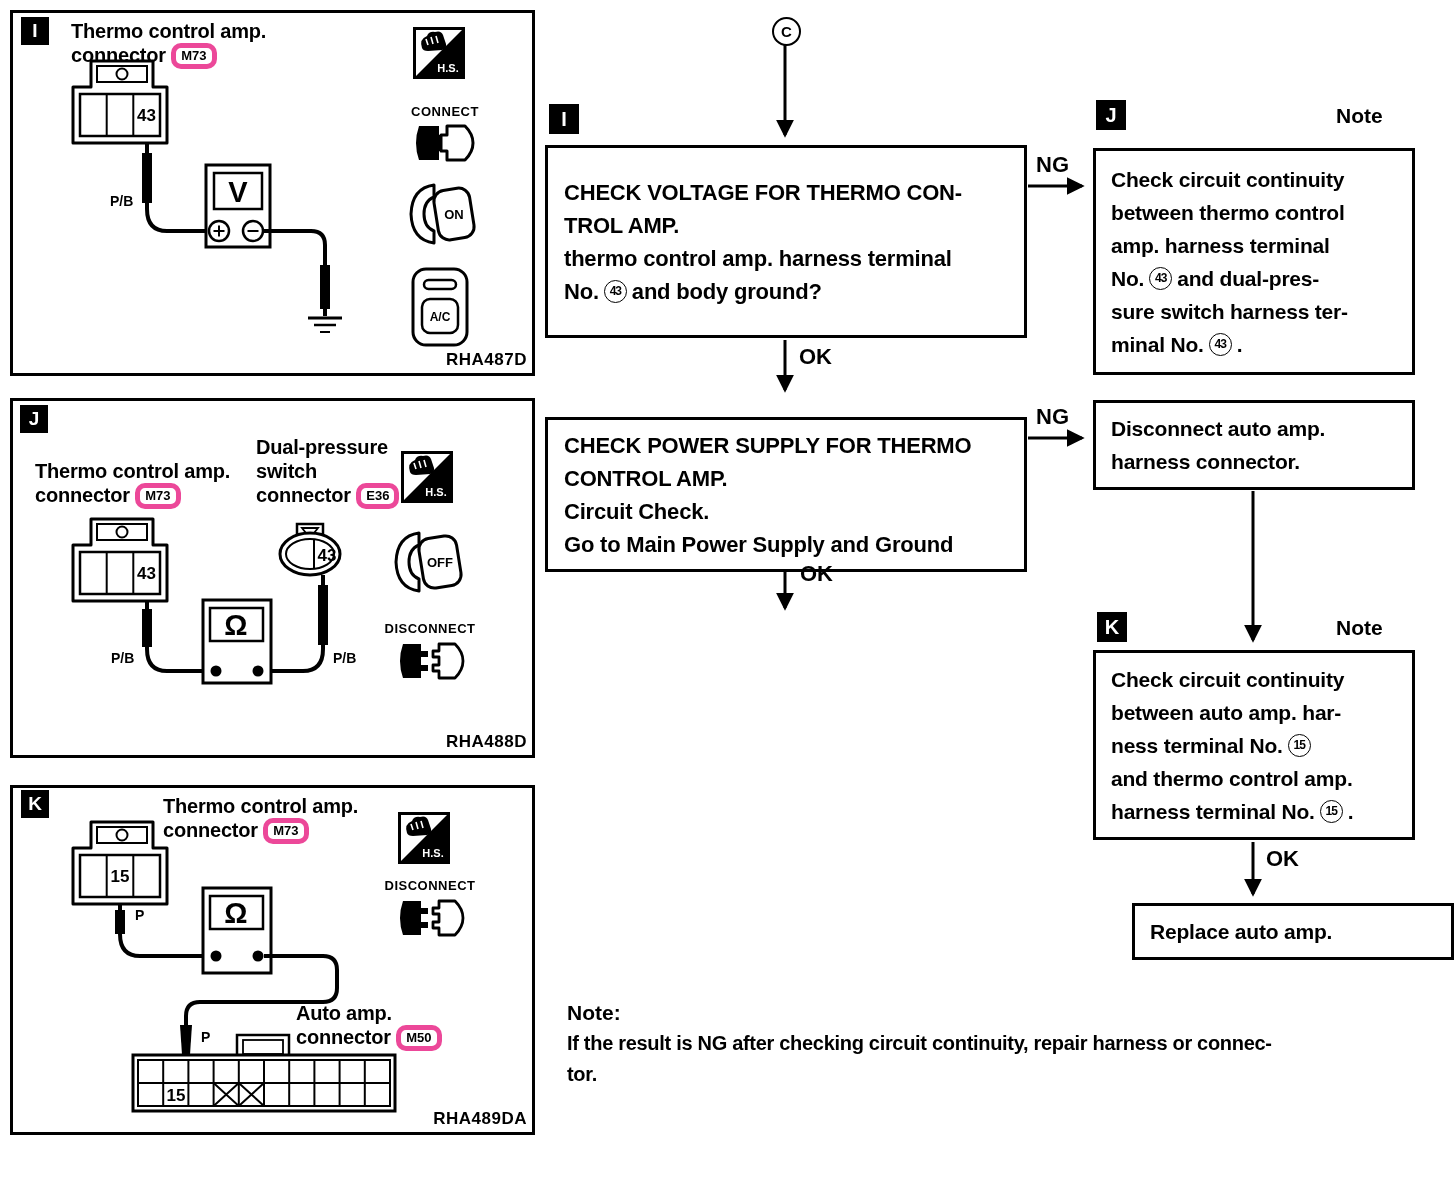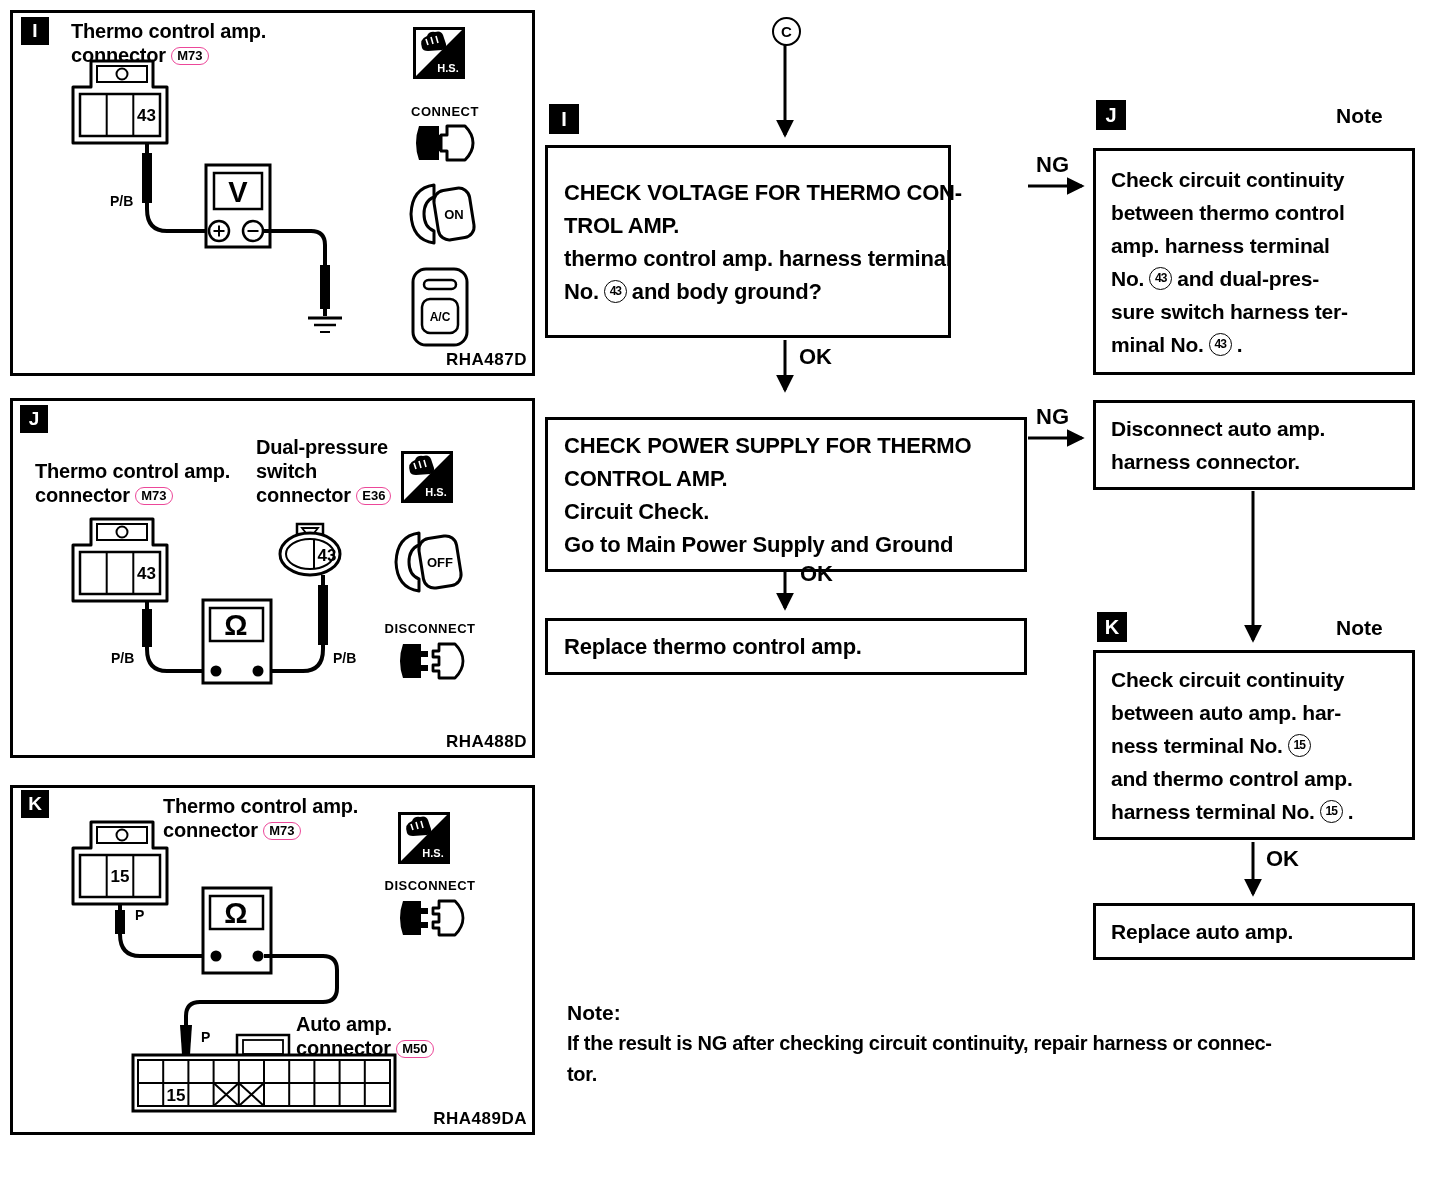--- a/index.html
+++ b/index.html
@@ -5,21 +5,21 @@
   html,body { margin:0; padding:0; background:#fff; }
   .canvas { position:relative; width:1456px; height:1186px; background:#fff;
             font-family:"Liberation Sans",sans-serif; color:#000; overflow:hidden; }
 
   
   .panel { position:absolute; border:3px solid #000; background:#fff; box-sizing:border-box; }
   .art { position:absolute; left:0; top:0; }
   .tag { position:absolute; width:28px; height:28px; background:#000; color:#fff;
          font-weight:bold; font-size:19px; display:flex; align-items:center; justify-content:center; }
   .cap { position:absolute; font-size:20px; font-weight:bold; line-height:24px; letter-spacing:-0.2px; white-space:nowrap; }
-  .pill { display:inline-block; border:1px solid #ec4899; border-radius:10px; padding:0 5px;
+  .pill { display:inline-block; border:5px solid #ec4899; border-radius:10px; padding:0 5px;
           font-size:13px; line-height:16px; font-weight:bold; vertical-align:2px; letter-spacing:0; }
   .ref { position:absolute; right:5px; bottom:3px; font-weight:bold; font-size:17px; letter-spacing:0.5px; }
 
   
   .wires { position:absolute; left:0; top:0; }
   .ftag { position:absolute; width:30px; height:30px; background:#000; color:#fff;
           font-weight:bold; font-size:20px; display:flex; align-items:center; justify-content:center; }
   .fbox { position:absolute; border:3px solid #000; background:#fff; box-sizing:border-box;
           display:flex; flex-direction:column; justify-content:center; padding-left:16px;
           font-size:22px; font-weight:bold; line-height:33px; letter-spacing:-0.2px; white-space:nowrap; }
@@ -271,21 +271,21 @@
         <path d="M6,5 H24 V12 H31 V18 H24 V26 H31 V32 H24 V39 H6 Q0,22 6,5 Z" fill="#000"></path>
         <path d="M42,5 H58 Q66,13 66,22 Q66,31 58,39 H42 V32 H36 V26 H42 V18 H36 V12 H42 Z" fill="#fff" stroke="#000" stroke-width="2.8" stroke-linejoin="round"></path>
       </g>
     </svg>
     <div class="tag" style="left:8px;top:2px">K</div>
     <div class="cap" style="left:150px;top:6px">
       <div>Thermo control amp.</div>
       <div><span>connector</span>
         <span class="pill">M73</span></div>
     </div>
-    <div class="cap" style="left:283px;top:224px">
+    <div class="cap" style="left:283px;top:213px">
       <div>Auto amp.</div>
       <div><span>connector</span>
         <span class="pill">M50</span></div>
     </div>
     <div class="ref">RHA489DA</div>
   </section>
 
   <svg class="wires" width="1456" height="1186" viewBox="0 0 1456 1186">
     <defs>
       <marker id="ah" viewBox="0 0 10 10" refX="8.5" refY="5" markerWidth="6" markerHeight="6" orient="auto-start-reverse">
@@ -297,21 +297,21 @@
     <line x1="785" y1="340" x2="785" y2="390" stroke="#000" stroke-width="3" marker-end="url(#ah)"></line>
     <line x1="1028" y1="438" x2="1082" y2="438" stroke="#000" stroke-width="3" marker-end="url(#ah)"></line>
     <line x1="785" y1="557" x2="785" y2="608" stroke="#000" stroke-width="3" marker-end="url(#ah)"></line>
     <line x1="1253" y1="491" x2="1253" y2="640" stroke="#000" stroke-width="3" marker-end="url(#ah)"></line>
     <line x1="1253" y1="842" x2="1253" y2="894" stroke="#000" stroke-width="3" marker-end="url(#ah)"></line>
   </svg>
 
   <div class="circ-entry" style="left:772px;top:17px">C</div>
 
   <div class="ftag" style="left:549px;top:104px">I</div>
-  <div class="fbox" style="left:545px;top:145px;width:406px;height:193px">
+  <div class="fbox" style="left:545px;top:145px;width:482px;height:193px">
     <div>CHECK VOLTAGE FOR THERMO CON-</div>
     <div>TROL AMP.</div>
     <div>thermo control amp. harness terminal</div>
     <div>
         <span>No.</span>
         <span class="cnum">43</span>
         <span>and body ground?</span>
       </div>
   </div>
 
@@ -343,44 +343,41 @@
     <div>Go to Main Power Supply and Ground</div>
   </div>
 
   <div class="flabel" style="left:1036px;top:404px">NG</div>
   <div class="fbox note-box" style="left:1093px;top:400px;width:322px;height:90px">
     <div>Disconnect auto amp.</div>
     <div>harness connector.</div>
   </div>
 
   <div class="flabel" style="left:800px;top:561px">OK</div>
-  <div class="fbox" style="left:545px;top:618px;width:482px;height:57px">
-    <div>Replace thermo control amp.</div>
-  </div>
 
   <div class="ftag" style="left:1097px;top:612px">K</div>
   <div class="note-corner" style="left:1336px;top:616px">Note</div>
   <div class="fbox note-box" style="left:1093px;top:650px;width:322px;height:190px">
     <div>Check circuit continuity</div>
     <div>between auto amp. har-</div>
     <div>
         <span>ness terminal No.</span>
         <span class="cnum">15</span>
         <span></span>
       </div>
     <div>and thermo control amp.</div>
     <div>
         <span>harness terminal No.</span>
         <span class="cnum">15</span>
         <span>.</span>
       </div>
   </div>
 
   <div class="flabel" style="left:1266px;top:846px">OK</div>
-  <div class="fbox note-box" style="left:1093px;top:903px;width:322px;height:57px">
+  <div class="fbox note-box" style="left:1132px;top:903px;width:322px;height:57px">
     <div>Replace auto amp.</div>
   </div>
 
   <div class="footnote" style="left:567px;top:997px">
     <div>Note:</div>
     <div class="fn-line">If the result is NG after checking circuit continuity, repair harness or connec-</div>
     <div class="fn-line">tor.</div>
   </div>
 
 </div>

